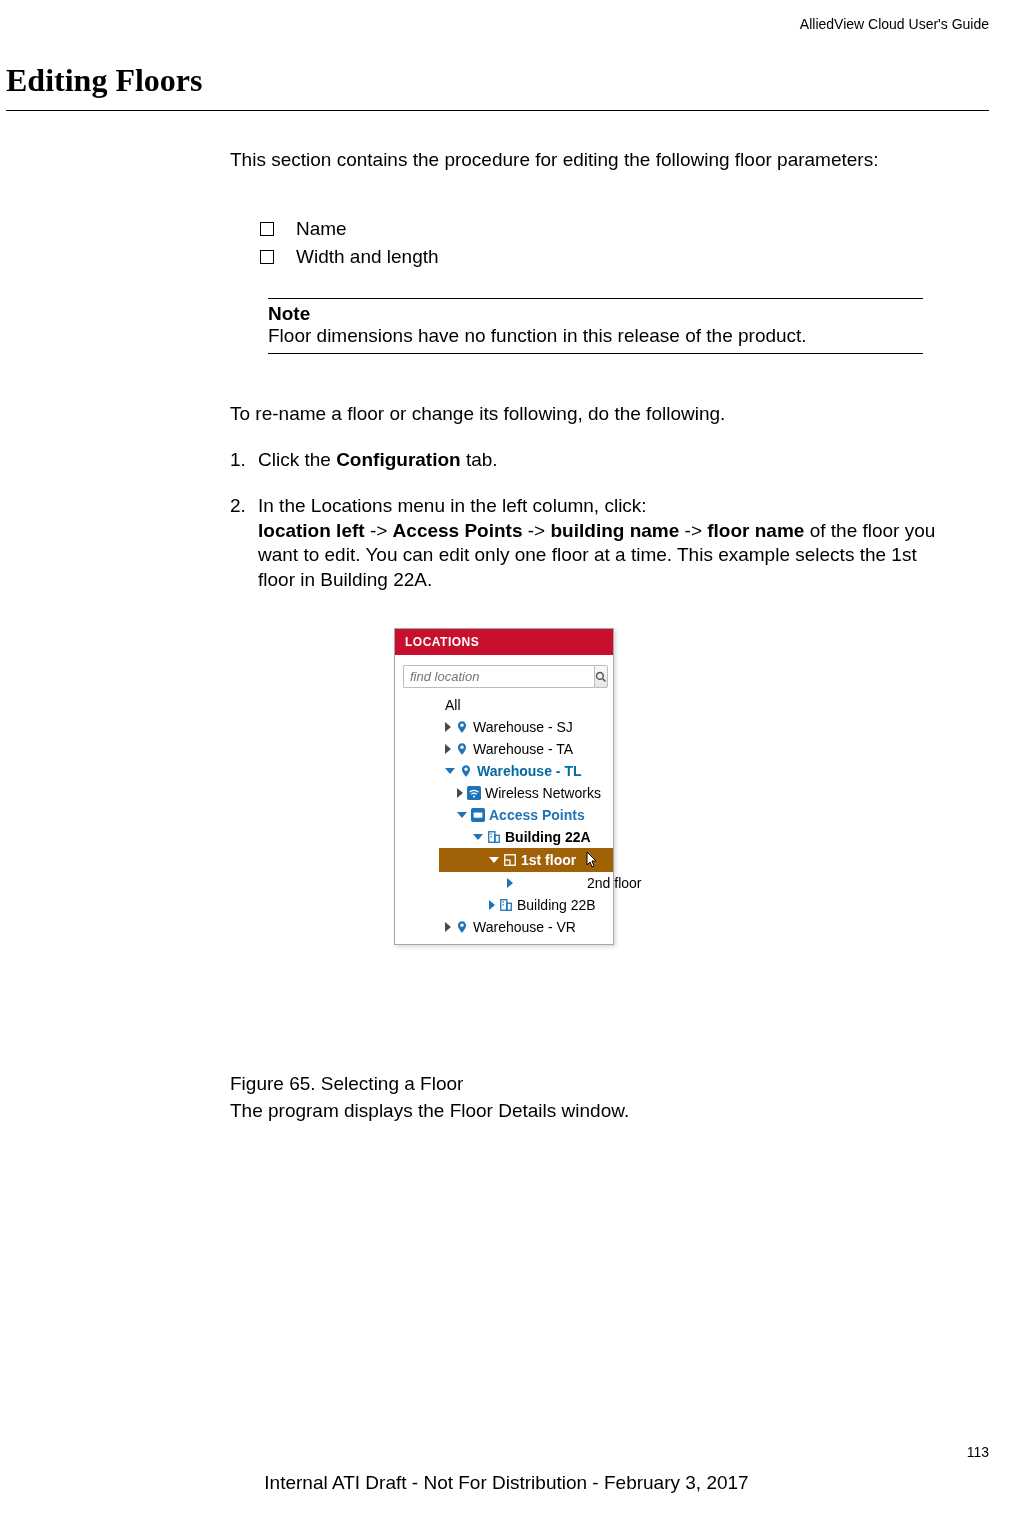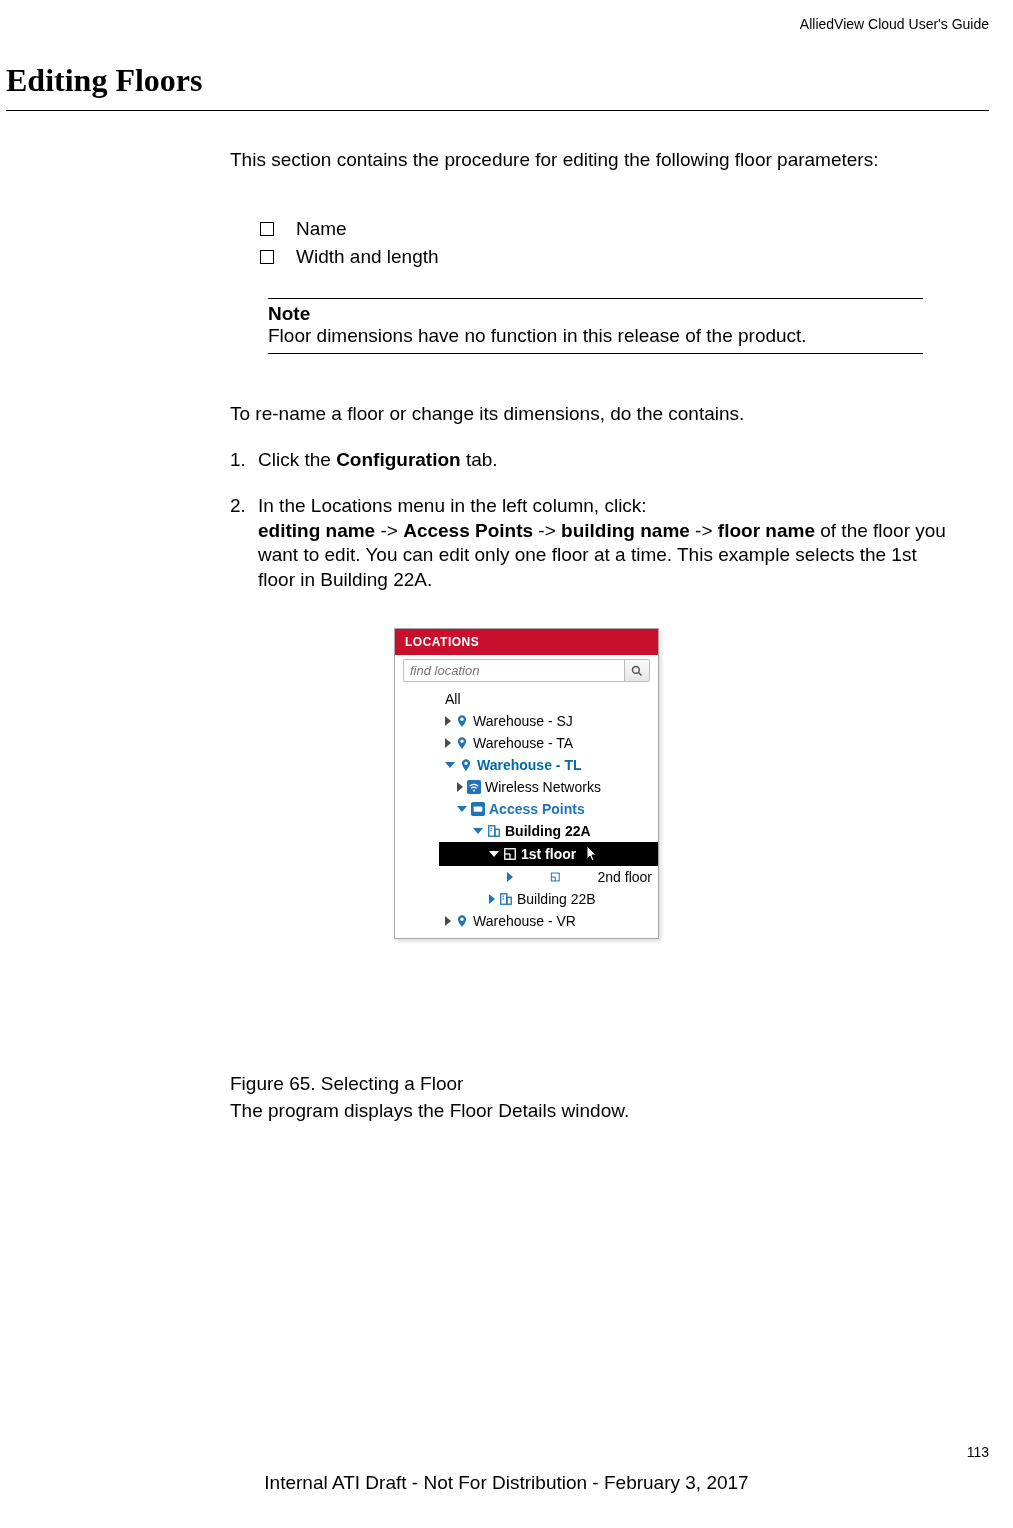--- a/index.html
+++ b/index.html
@@ -96,40 +96,41 @@
     width: 28px;
   }
   .step-indent {
     margin-left: 28px;
     display: block;
   }
   .figure-wrap {
     position: absolute;
     top: 628px;
     left: 394px;
-    width: 265px;
+    width: 220px;
   }
   .panel {
     border: 1px solid #a8a8a8;
     background: #fff;
     font-size: 14px;
     box-shadow: 2px 2px 4px rgba(0,0,0,0.15);
   }
   .panel-header {
     background: #c8102e;
     color: #fff;
     font-weight: bold;
     font-size: 12px;
     padding: 6px 10px;
     letter-spacing: 0.5px;
   }
   .search-row {
     padding: 4px 8px;
     display: flex;
     gap: 0;
+    margin-top: 6px;
   }
   .search-input {
     flex: 1;
     border: 1px solid #bdbdbd;
     border-right: none;
     padding: 3px 6px;
     font-size: 13px;
     font-style: italic;
     color: #888;
     border-radius: 2px 0 0 2px;
@@ -148,21 +149,21 @@
     margin-left: 44px;
   }
   .tree-row {
     display: flex;
     align-items: center;
     padding: 3px 6px;
     gap: 4px;
     white-space: nowrap;
   }
   .tree-row.selected {
-    background: #000000;
+    background: #a16207;
     color: #fff;
     font-weight: bold;
   }
   .pad1 { padding-left: 6px; }
   .pad2 { padding-left: 18px; }
   .pad3 { padding-left: 34px; }
   .pad4 { padding-left: 50px; }
   .pad5 { padding-left: 68px; gap: 37px; }
   .caret {
     width: 0; height: 0;
@@ -237,30 +238,30 @@
     <span class="param-bullet"></span>
     <span>Width and length</span>
   </div>
 </div>
 
 <div class="note-box">
   <div class="note-title">Note</div>
   <div>Floor dimensions have no function in this release of the product.</div>
 </div>
 
-<div class="to-rename">To re-name a floor or change its dimensions, do the contains.</div>
+<div class="to-rename">To re-name a floor or change its following, do the following.</div>
 
 <div class="step1">
   <span class="step-num">1.</span><span>Click the </span><b>Configuration</b><span> tab.</span>
 </div>
 
 <div class="step2">
   <span class="step-num">2.</span><span>In the Locations menu in the left column, click:</span>
   <span class="step-indent">
-    <b>editing name</b><span> -&gt; </span><b>Access Points</b><span> -&gt; </span><b>building name</b><span> -&gt; </span><b>floor name</b>
+    <b>location left</b><span> -&gt; </span><b>Access Points</b><span> -&gt; </span><b>building name</b><span> -&gt; </span><b>floor name</b>
     <span>of the floor you want to edit. You can edit only one floor at a time. This example selects the 1st floor in Building 22A.</span>
   </span>
 </div>
 
 <div class="figure-wrap">
   <div class="panel">
     <div class="panel-header">LOCATIONS</div>
     <div class="search-row">
       <input class="search-input" placeholder="find location" style="">
       <div class="search-btn">

